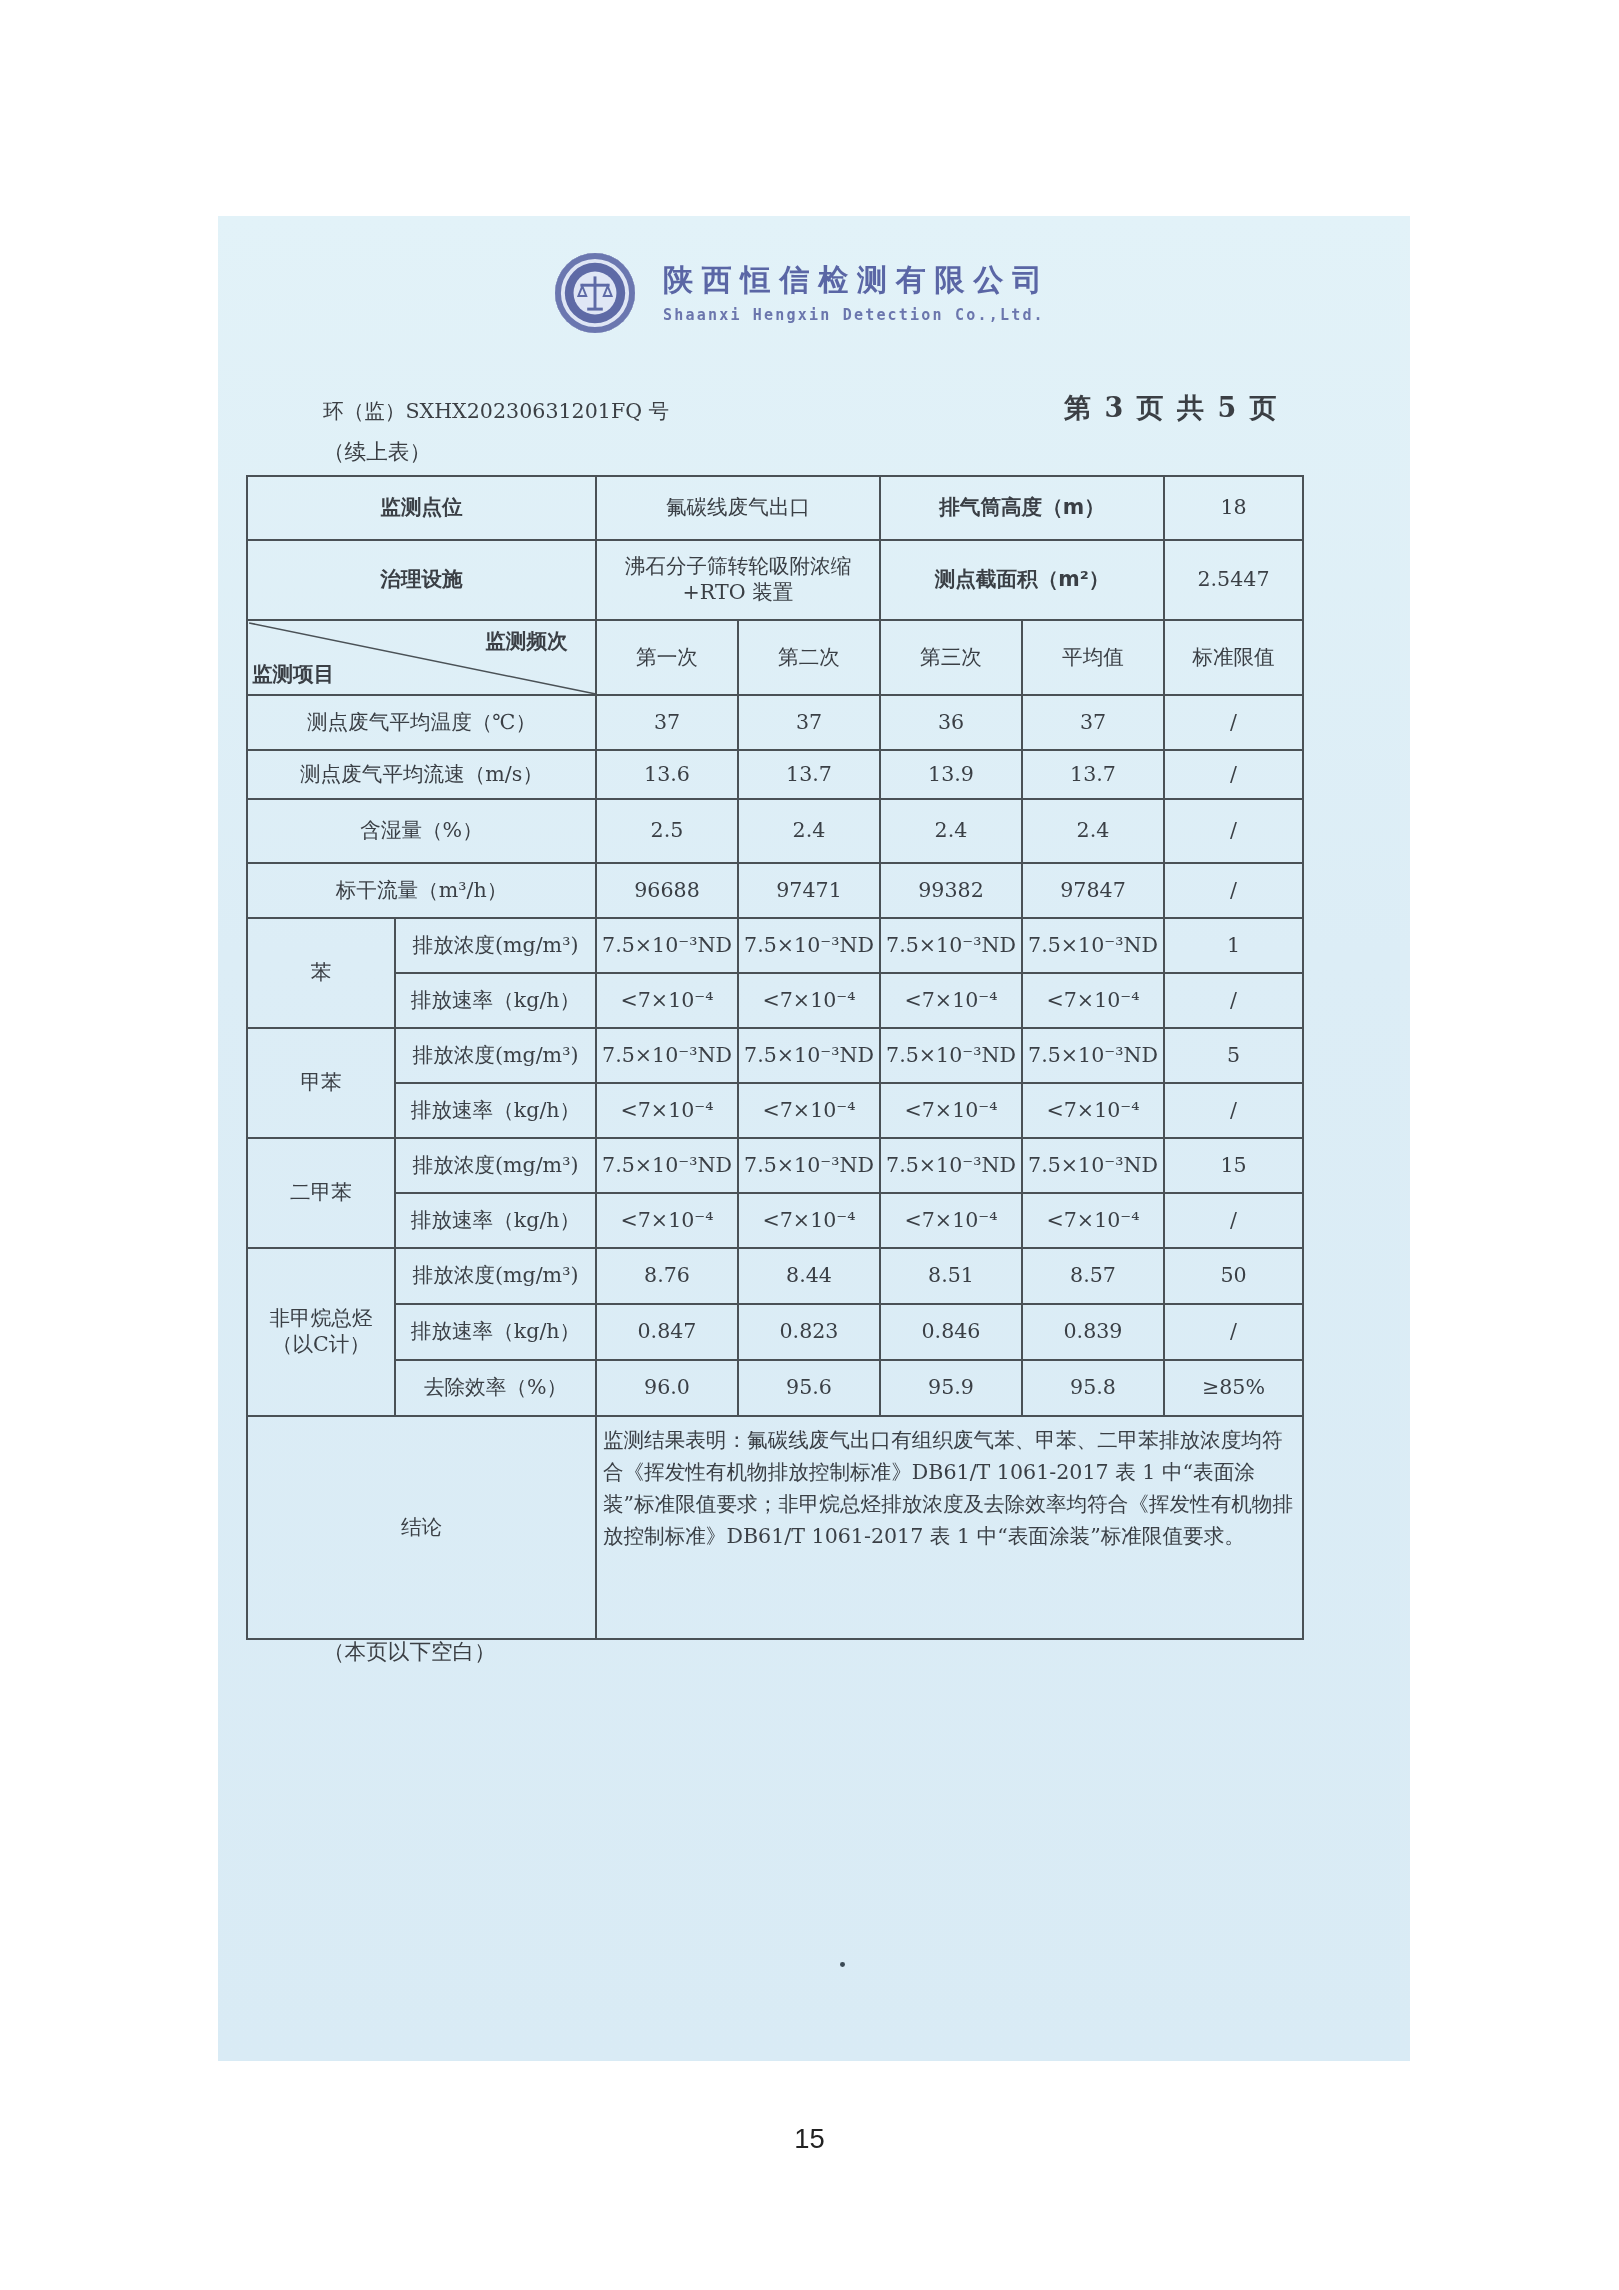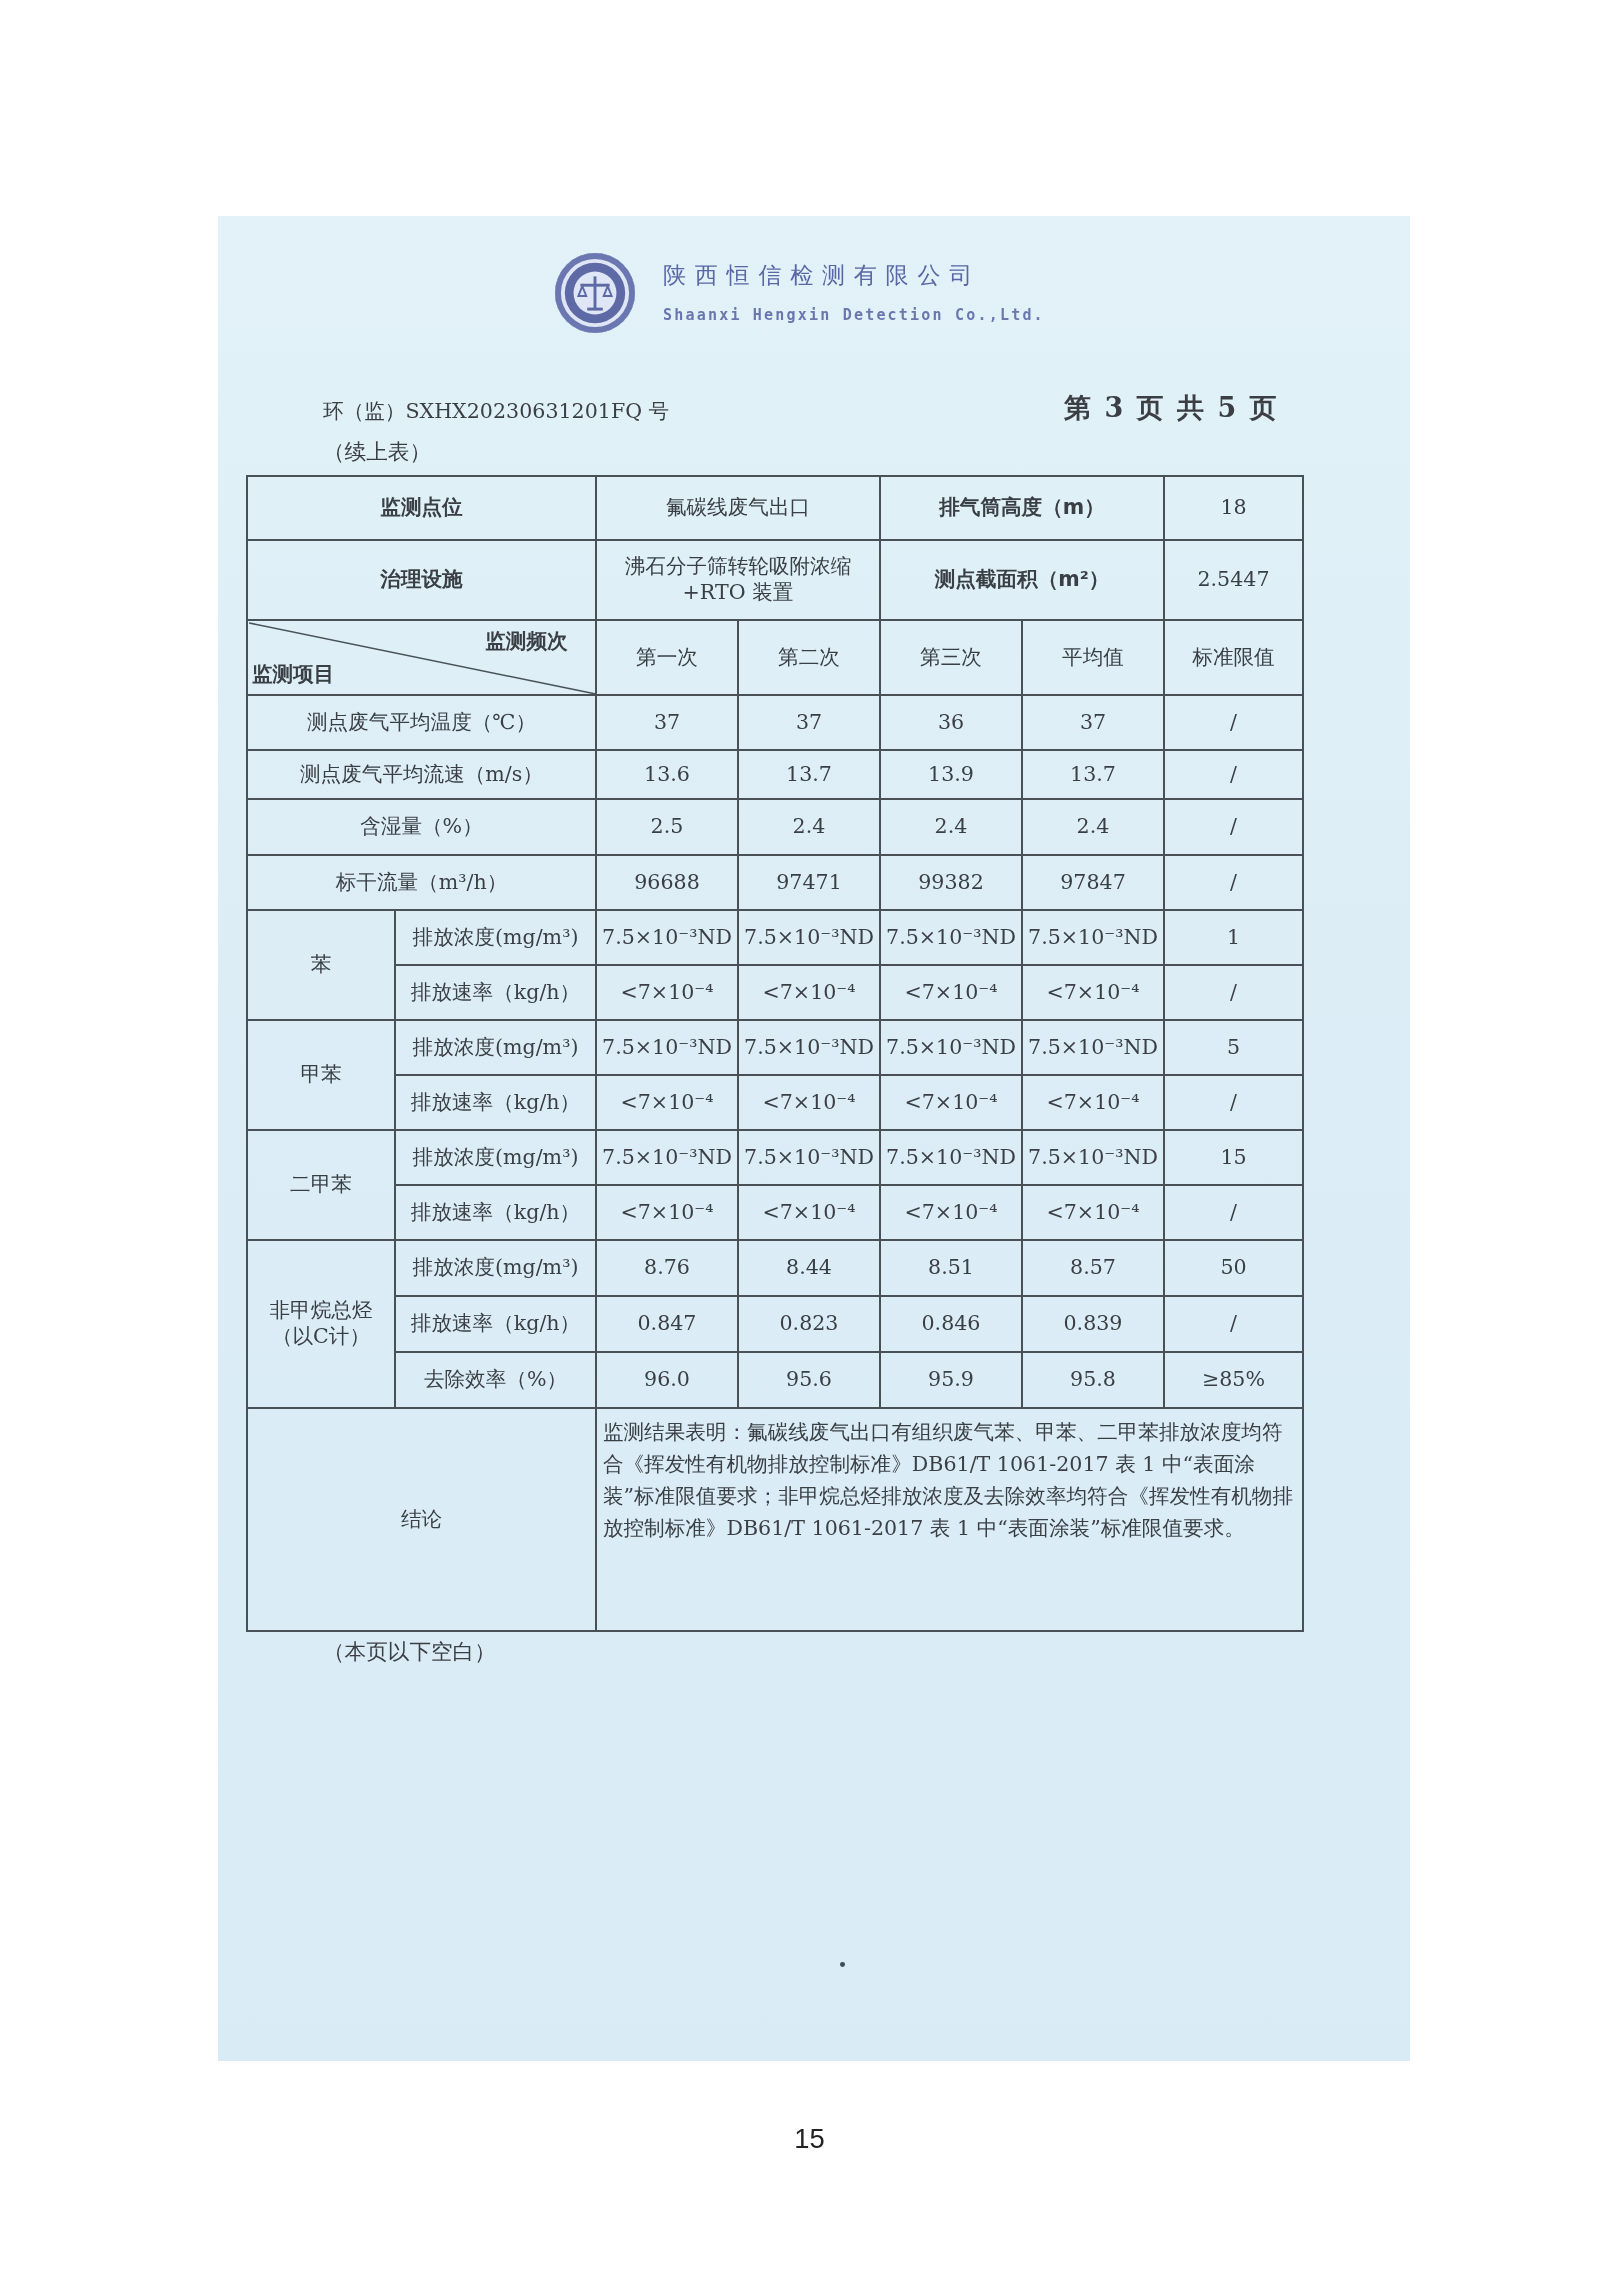--- a/index.html
+++ b/index.html
@@ -10,22 +10,22 @@
   .scan {
     position:absolute; left:218px; top:216px; width:1192px; height:1845px;
     background: linear-gradient(180deg, #e2f2f8 0%, #dcedf6 40%, #d9ebf5 100%);
   }
   .logo {
     position:absolute; left:555px; top:253px; width:80px; height:80px; border-radius:50%;
     background:#5e6aa6; box-shadow: inset 0 0 0 5.9px #6b77b0, inset 0 0 0 9.8px #dfe6f5, inset 0 0 0 13.7px #5e6aa6;
   }
   .logo svg { position:absolute; left:0; top:0; }
   .company-cn {
-    position:absolute; left:663px; top:260px; font-size:23px; letter-spacing:8.8px; color:#5a66a5;
-    font-family:"DejaVu Sans", sans-serif; font-weight:normal;
+    position:absolute; left:663px; top:260px; font-size:30px; letter-spacing:8.8px; color:#5a66a5;
+    font-family:"DejaVu Sans", sans-serif; font-weight:bold;
   }
   .company-en {
     position:absolute; left:663px; top:306px; font-size:15px; letter-spacing:2.2px; color:#6b76ad;
     font-family:"DejaVu Sans Mono", monospace; font-weight:bold;
   }
   .doc-no { position:absolute; left:323px; top:397px; font-size:20.6px; color:#3b3f44; }
   .page-of { position:absolute; left:1064px; top:390px; font-size:27px; color:#3b3f44; font-weight:bold; letter-spacing:2px; }
   .cont { position:absolute; left:323px; top:437px; font-size:21.6px; color:#3b3f44; }
   table.report {
     position:absolute; left:246px; top:475px; width:1057px; border-collapse:collapse;
@@ -117,21 +117,21 @@
     <td>/</td>
   </tr>
   <tr style="height:49px">
     <td colspan="2">测点废气平均流速（m/s）</td>
     <td>13.6</td>
     <td>13.7</td>
     <td>13.9</td>
     <td>13.7</td>
     <td>/</td>
   </tr>
-  <tr style="height:56px">
+  <tr style="height:64px">
     <td colspan="2">含湿量（%）</td>
     <td>2.5</td>
     <td>2.4</td>
     <td>2.4</td>
     <td>2.4</td>
     <td>/</td>
   </tr>
   <tr style="height:55px">
     <td colspan="2">标干流量（m³/h）</td>
     <td>96688</td>

